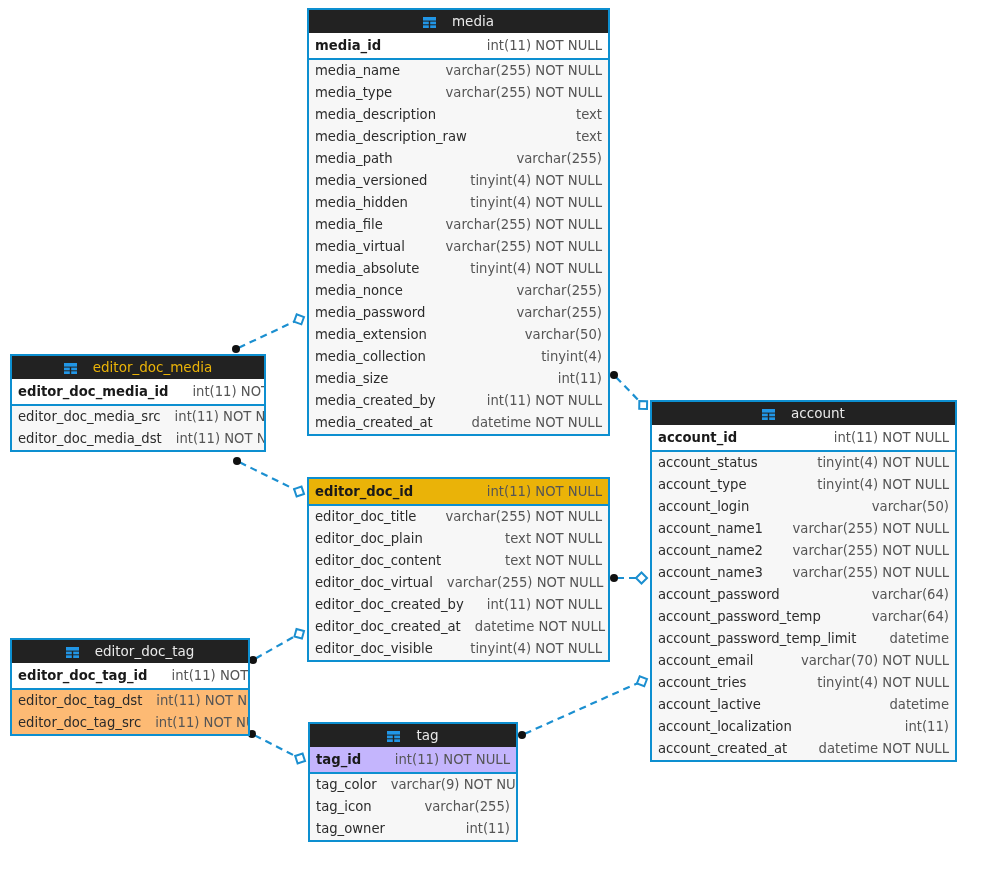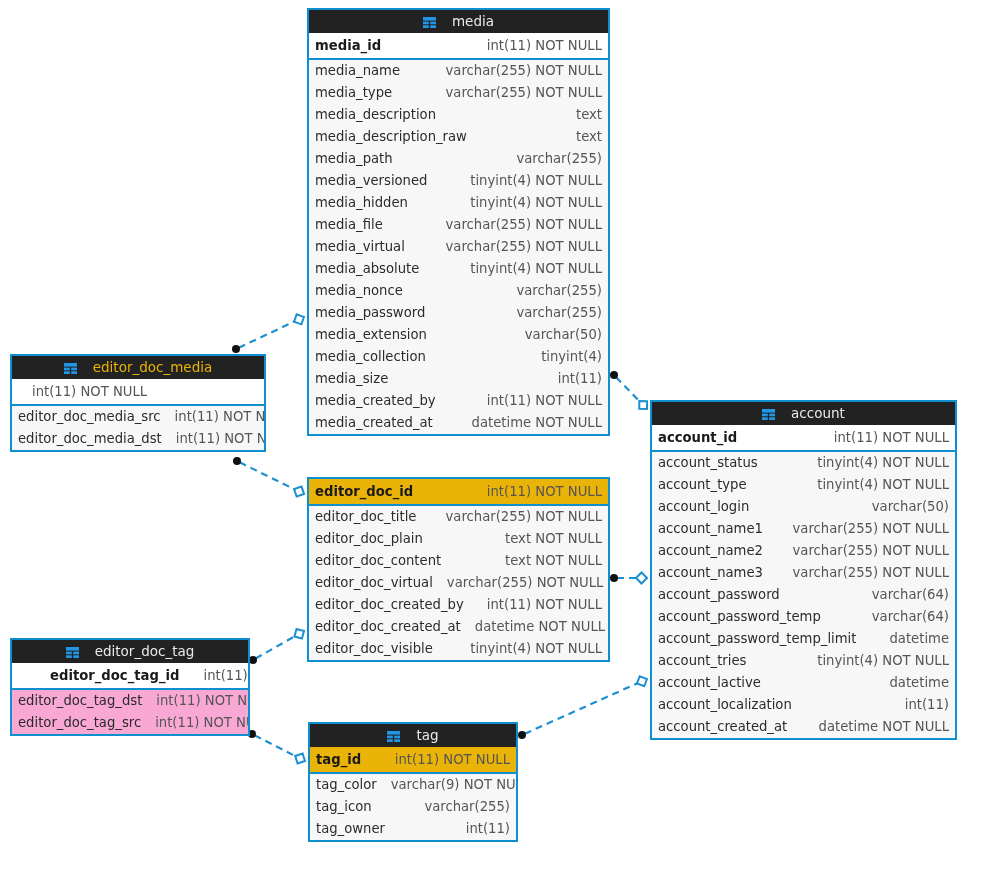--- a/index.html
+++ b/index.html
@@ -232,20 +232,24 @@
         </div>
         <div class="row">
           <span class="fname">account_password_temp</span>
           <span class="ftype">varchar(64)</span>
         </div>
         <div class="row">
           <span class="fname">account_password_temp_limit</span>
           <span class="ftype">datetime</span>
         </div>
         <div class="row">
+          <span class="fname">account_email</span>
+          <span class="ftype">varchar(70) NOT NULL</span>
+        </div>
+        <div class="row">
           <span class="fname">account_tries</span>
           <span class="ftype">tinyint(4) NOT NULL</span>
         </div>
         <div class="row">
           <span class="fname">account_lactive</span>
           <span class="ftype">datetime</span>
         </div>
         <div class="row">
           <span class="fname">account_localization</span>
           <span class="ftype">int(11)</span>
@@ -300,20 +304,21 @@
             <rect x="0" y="0" width="13" height="3.6" fill="#2196e6"></rect>
             <rect x="0" y="4.6" width="5.8" height="2.7" fill="#2196e6"></rect>
             <rect x="7.2" y="4.6" width="5.8" height="2.7" fill="#2196e6"></rect>
             <rect x="0" y="8.3" width="5.8" height="2.7" fill="#2196e6"></rect>
             <rect x="7.2" y="8.3" width="5.8" height="2.7" fill="#2196e6"></rect>
           </svg>
           <span>editor_doc_media</span>
         </span></div>
       <div class="tbl-pk" style="background: rgb(255, 255, 255); border-bottom-color: rgb(13, 143, 208);">
         <div class="row">
+          <span class="fname">editor_doc_media_id</span>
           <span class="ftype">int(11) NOT NULL</span>
         </div>
       </div>
       <div class="tbl-body" style="background: rgb(247, 247, 247);">
         <div class="row">
           <span class="fname">editor_doc_media_src</span>
           <span class="ftype">int(11) NOT NULL</span>
         </div>
         <div class="row">
           <span class="fname">editor_doc_media_dst</span>
@@ -325,27 +330,27 @@
       <div class="tbl-header" style="background: rgb(34, 34, 34); color: rgb(233, 233, 233);"><span class="hdr-inner">
           <svg viewBox="0 0 13 11" width="13" height="11" class="tbl-icon">
             <rect x="0" y="0" width="13" height="3.6" fill="#2196e6"></rect>
             <rect x="0" y="4.6" width="5.8" height="2.7" fill="#2196e6"></rect>
             <rect x="7.2" y="4.6" width="5.8" height="2.7" fill="#2196e6"></rect>
             <rect x="0" y="8.3" width="5.8" height="2.7" fill="#2196e6"></rect>
             <rect x="7.2" y="8.3" width="5.8" height="2.7" fill="#2196e6"></rect>
           </svg>
           <span>editor_doc_tag</span>
         </span></div>
-      <div class="tbl-pk" style="background: rgb(255, 255, 255); border-bottom-color: rgb(13, 143, 208); padding-left: 32px;">
+      <div class="tbl-pk" style="background: rgb(255, 255, 255); border-bottom-color: rgb(13, 143, 208);">
         <div class="row">
           <span class="fname">editor_doc_tag_id</span>
           <span class="ftype">int(11) NOT NULL</span>
         </div>
       </div>
-      <div class="tbl-body" style="background: #f9a8d4;">
+      <div class="tbl-body" style="background: #fdba74;">
         <div class="row">
           <span class="fname">editor_doc_tag_dst</span>
           <span class="ftype">int(11) NOT NULL</span>
         </div>
         <div class="row">
           <span class="fname">editor_doc_tag_src</span>
           <span class="ftype">int(11) NOT NULL</span>
         </div>
       </div>
     </div>
@@ -353,21 +358,21 @@
       <div class="tbl-header" style="background: rgb(34, 34, 34); color: rgb(233, 233, 233);"><span class="hdr-inner">
           <svg viewBox="0 0 13 11" width="13" height="11" class="tbl-icon">
             <rect x="0" y="0" width="13" height="3.6" fill="#2196e6"></rect>
             <rect x="0" y="4.6" width="5.8" height="2.7" fill="#2196e6"></rect>
             <rect x="7.2" y="4.6" width="5.8" height="2.7" fill="#2196e6"></rect>
             <rect x="0" y="8.3" width="5.8" height="2.7" fill="#2196e6"></rect>
             <rect x="7.2" y="8.3" width="5.8" height="2.7" fill="#2196e6"></rect>
           </svg>
           <span>tag</span>
         </span></div>
-      <div class="tbl-pk" style="background: #eab308; border-bottom-color: rgb(13, 143, 208);">
+      <div class="tbl-pk" style="background: #c4b5fd; border-bottom-color: rgb(13, 143, 208);">
         <div class="row">
           <span class="fname">tag_id</span>
           <span class="ftype">int(11) NOT NULL</span>
         </div>
       </div>
       <div class="tbl-body" style="background: rgb(247, 247, 247);">
         <div class="row">
           <span class="fname">tag_color</span>
           <span class="ftype">varchar(9) NOT NULL</span>
         </div>

